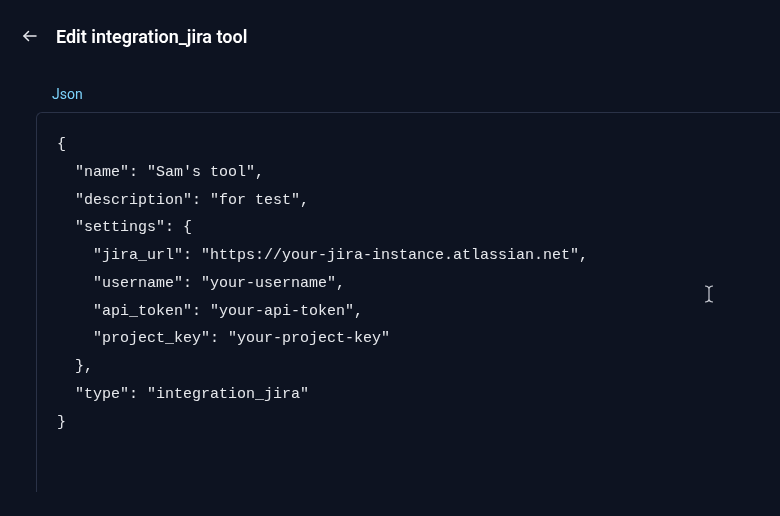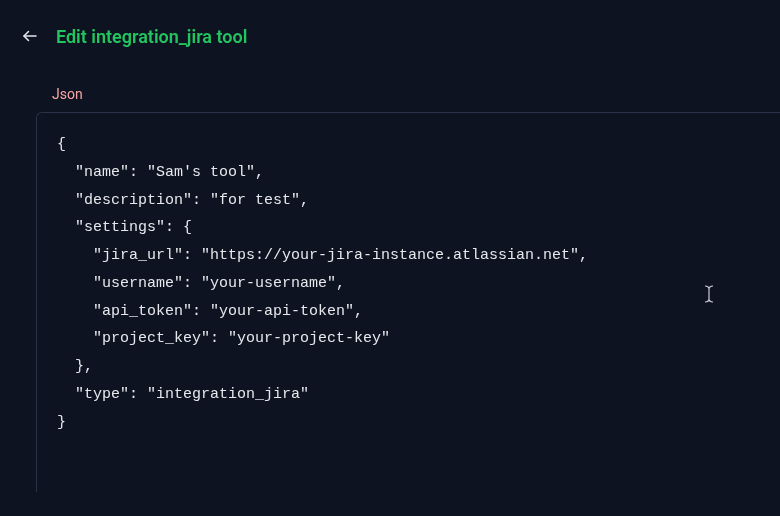--- a/index.html
+++ b/index.html
@@ -23,25 +23,25 @@
     display: flex;
     align-items: center;
     justify-content: center;
     cursor: pointer;
     color: #e6e8ec;
   }
   .back-btn svg { stroke: #e6e8ec; }
   .title {
     font-size: 18px;
     font-weight: 600;
-    color: #22c55e;
+    color: #ffffff;
   }
   .section-label {
     font-size: 14px;
-    color: #fca5a5;
+    color: #7dd3fc;
     padding: 28px 0 10px 52px;
   }
   .json-box {
     margin-left: 36px;
     width: calc(100% - 36px);
     height: 380px;
     border: 1px solid #2a3247;
     border-right: none;
     border-bottom: none;
     border-top-left-radius: 6px;

